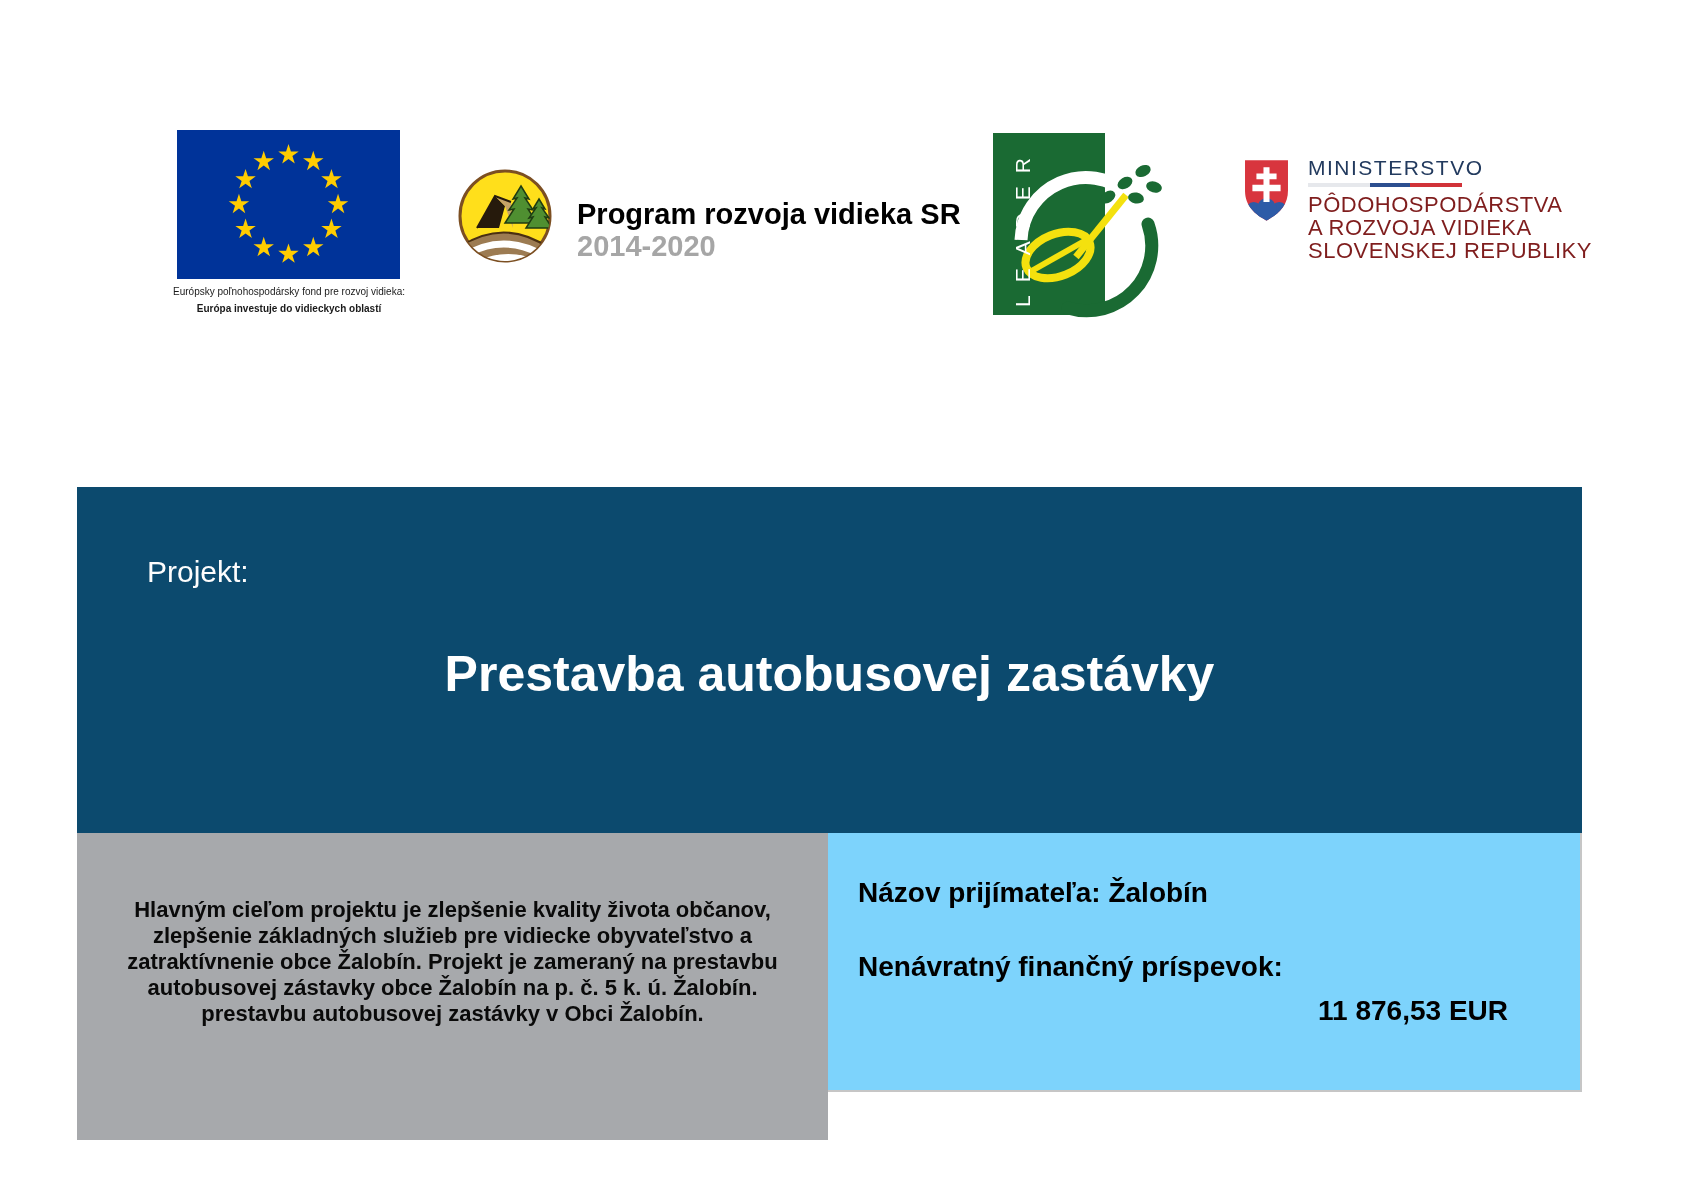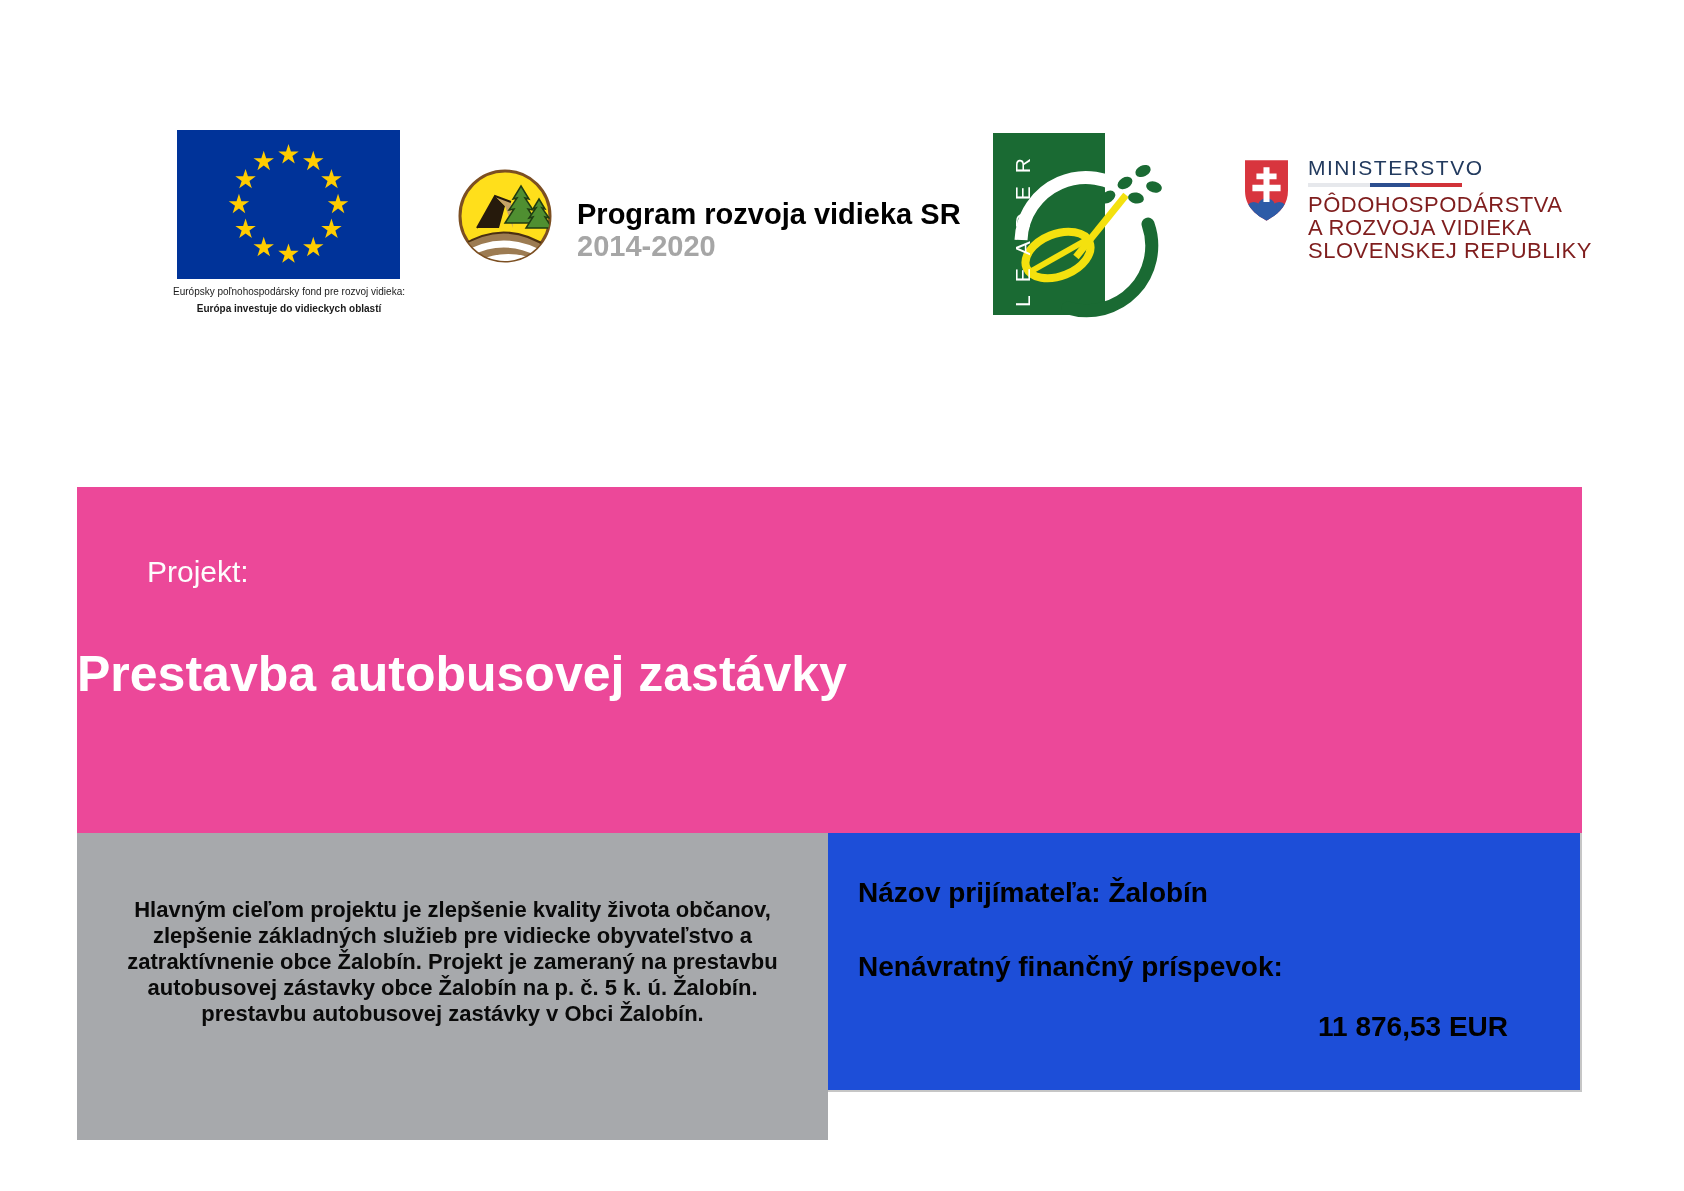--- a/index.html
+++ b/index.html
@@ -20,32 +20,32 @@
   .ministry{position:absolute;left:1243px;top:156px;}
   .ministry-emblem{position:absolute;left:0;top:2px;width:47px;height:65px;display:block;}
   .ministry-text{position:absolute;left:65px;top:0;width:290px;}
   .ministry-title{font-size:21px;letter-spacing:1.5px;color:#223a5e;line-height:24px;}
   .ministry-divider{margin-top:3px;height:4px;width:154px;display:flex;}
   .ministry-divider .w{background:#e6e8ec;width:62px;}
   .ministry-divider .bl{background:#2c4e8f;width:40px;}
   .ministry-divider .r{background:#d13239;width:52px;}
   .ministry-lines{margin-top:6px;font-size:22px;letter-spacing:0.5px;color:#7f1d1d;line-height:23px;}
   
-  .banner{position:absolute;left:77px;top:487px;width:1505px;height:346px;background:#ec4899;}
+  .banner{position:absolute;left:77px;top:487px;width:1505px;height:346px;background:#0c4a6e;}
   .project-label{position:absolute;left:70px;top:68px;font-size:30px;color:#fdfdfd;}
-  .project-title{position:absolute;left:0;top:158px;width:100%;text-align:left;
+  .project-title{position:absolute;left:0;top:158px;width:100%;text-align:center;
     font-size:50px;font-weight:bold;color:#ffffff;}
   
   .desc-panel{position:absolute;left:77px;top:833px;width:751px;height:307px;background:#a7a9ac;
     box-sizing:border-box;padding-top:64px;}
   .desc-line{font-size:22px;font-weight:bold;line-height:26px;text-align:center;color:#0a0a0a;}
-  .details-panel{position:absolute;left:828px;top:833px;width:754px;height:259px;background:#1d4ed8;
+  .details-panel{position:absolute;left:828px;top:833px;width:754px;height:259px;background:#7dd3fc;
     box-sizing:border-box;padding:44px 0 12px 30px;border-right:2px solid #c6c6c6;border-bottom:2px solid #c6c6c6;}
   .recipient-line{font-size:28px;font-weight:bold;color:#000;margin-bottom:42px;}
-  .grant-label{font-size:28px;font-weight:bold;color:#000;margin-bottom:28px;}
+  .grant-label{font-size:28px;font-weight:bold;color:#000;margin-bottom:12px;}
   .grant-amount{font-size:28px;font-weight:bold;color:#000;text-align:right;padding-right:72px;}
 </style>
 </head>
 <body>
 
 <div class="page">
 
   <svg class="eu-flag" viewBox="0 0 270 180" preserveAspectRatio="none">
     <rect x="0" y="0" width="270" height="180" fill="#003399"></rect>
     <defs>

